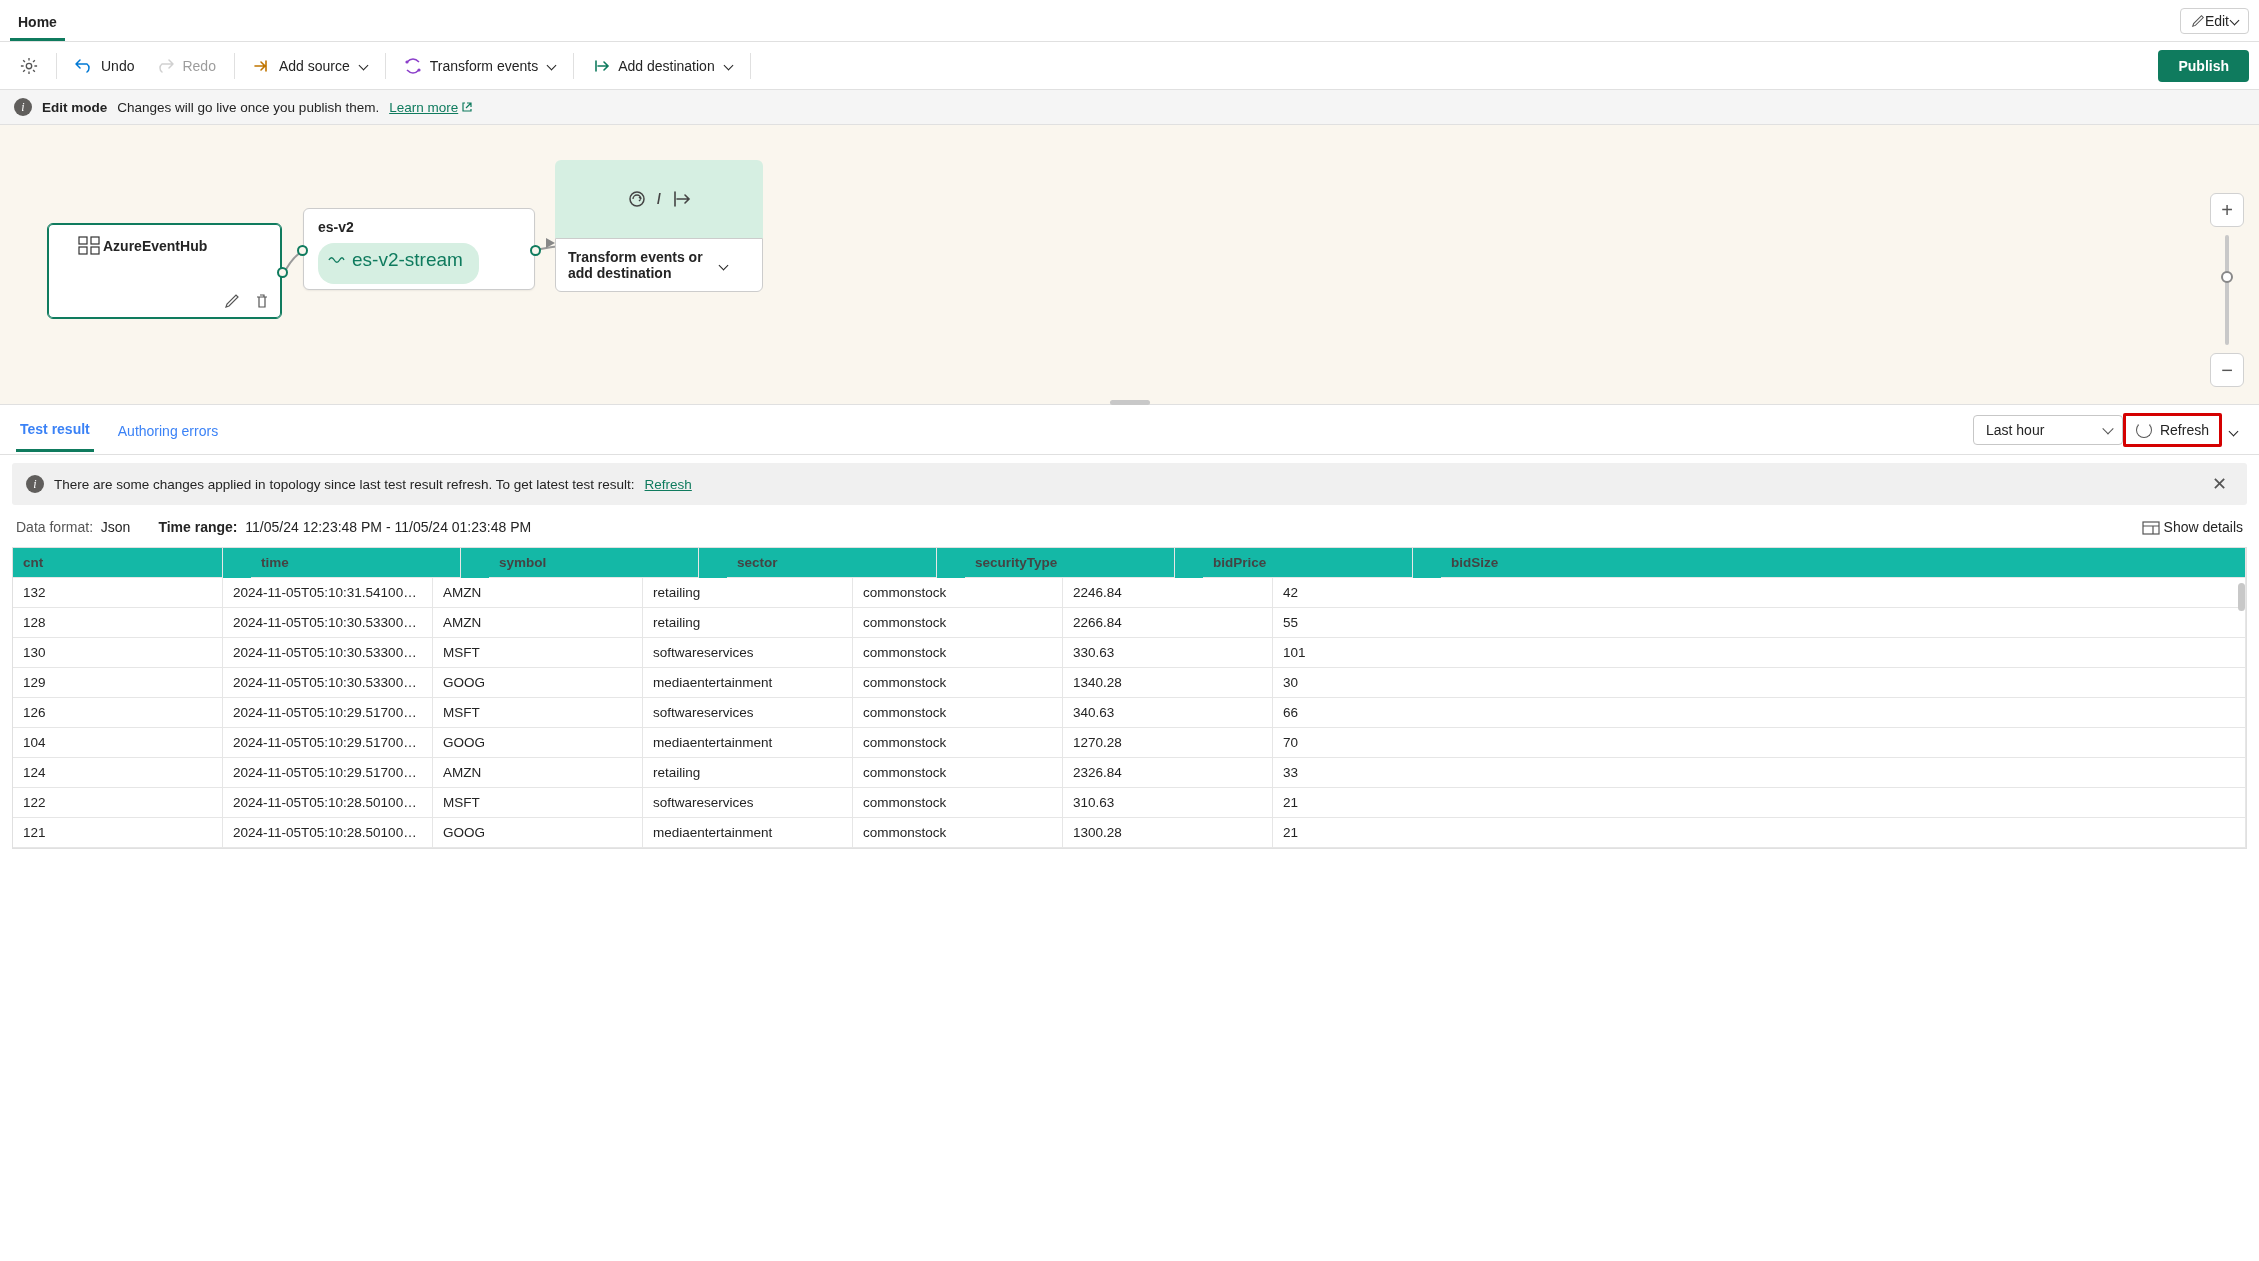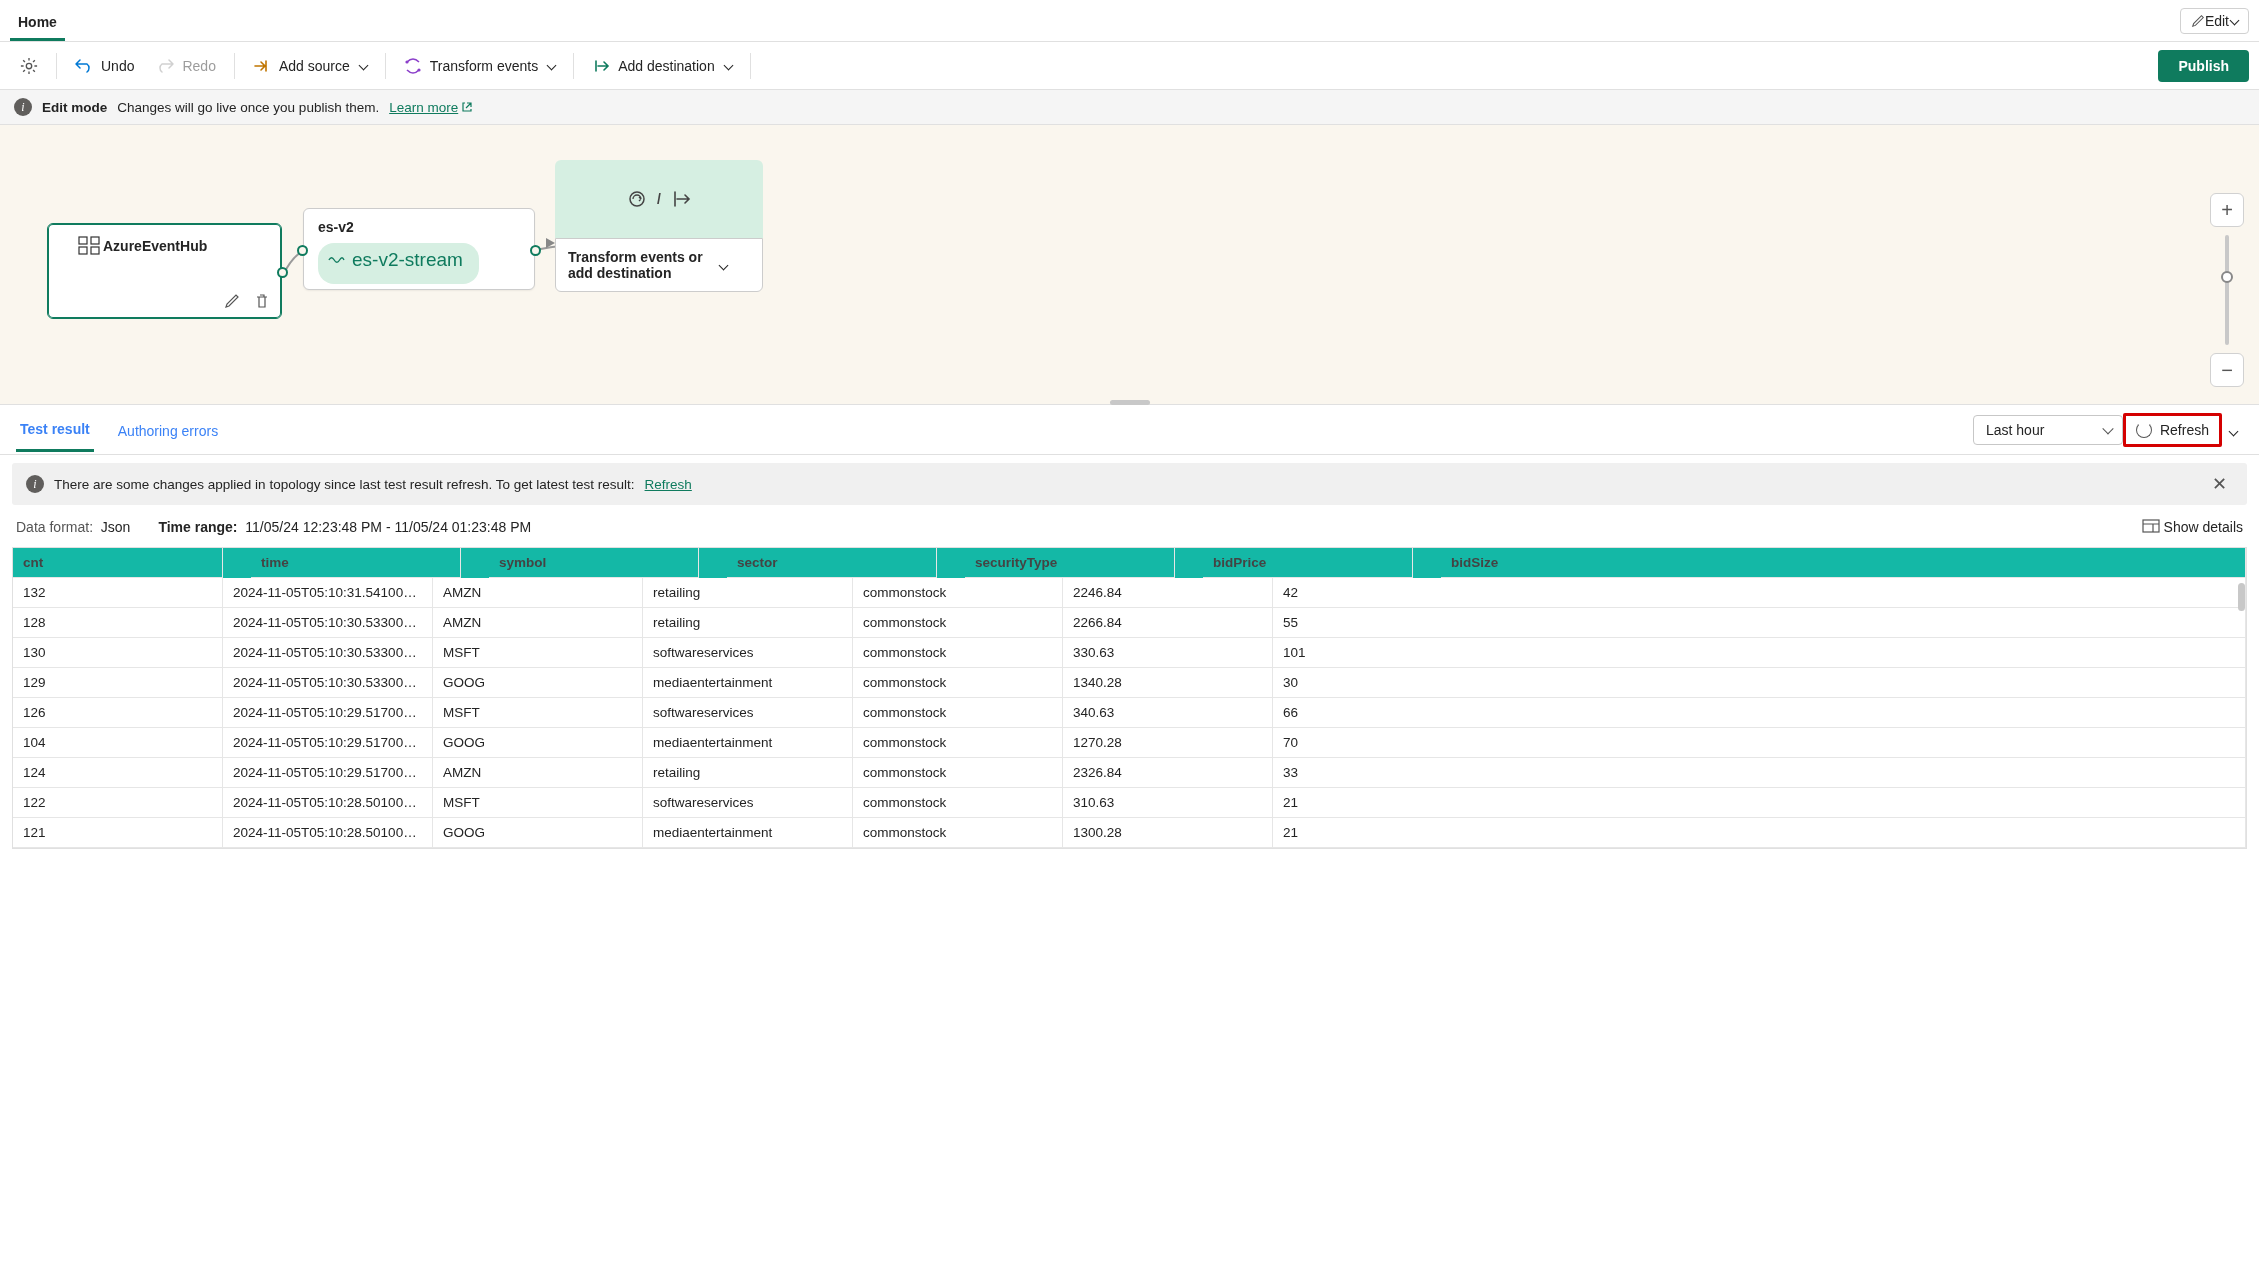--- a/index.html
+++ b/index.html
@@ -69,21 +69,21 @@
   .refresh-chev { padding:6px;}
   .spinner { width:16px; height:16px; border:1.8px solid #555; border-top-color:transparent; border-radius:50%; }
 
   .warnbar { background:#f0f0f0; padding:8px 14px; display:flex; align-items:center; gap:10px; font-size:13.5px; margin:8px 12px; border-radius:3px;}
   .warnbar a { color:#0f7b5e; text-decoration:underline; }
   .close-x { margin-left:auto; font-size:18px; color:#555; cursor:pointer; padding:2px 6px;}
 
   .meta-row { padding:6px 16px 12px; display:flex; align-items:center; gap:28px; font-size:14px;}
   .meta-row .lbl { color:#555; }
   .meta-row .bold { font-weight:600; }
-  .show-details { margin-left:auto; display:flex; align-items:flex-start; gap:4px; cursor:pointer;}
+  .show-details { margin-left:auto; display:flex; align-items:flex-end; gap:4px; cursor:pointer;}
 
   .grid { margin:0 12px; border:1px solid #e0e0e0; }
   .ghead, .grow { display:grid; grid-template-columns: 210px 210px 210px 210px 210px 210px 1fr; }
   .ghead { background:#14b8a6;gap:28px; }
   .gh, .gc { padding:7px 10px; border-right:1px solid #e6e6e6; border-bottom:1px solid #e6e6e6; font-size:13.5px; white-space:nowrap; overflow:hidden; text-overflow:ellipsis;}
   .gh { font-weight:600; color:#444; }
   .grow:nth-child(odd) .gc { background:#fff; }
   .scrollind { position:absolute; right:0; width:7px; background:#c8c8c8; border-radius:4px;}
   .gridwrap { position:relative; }
 

